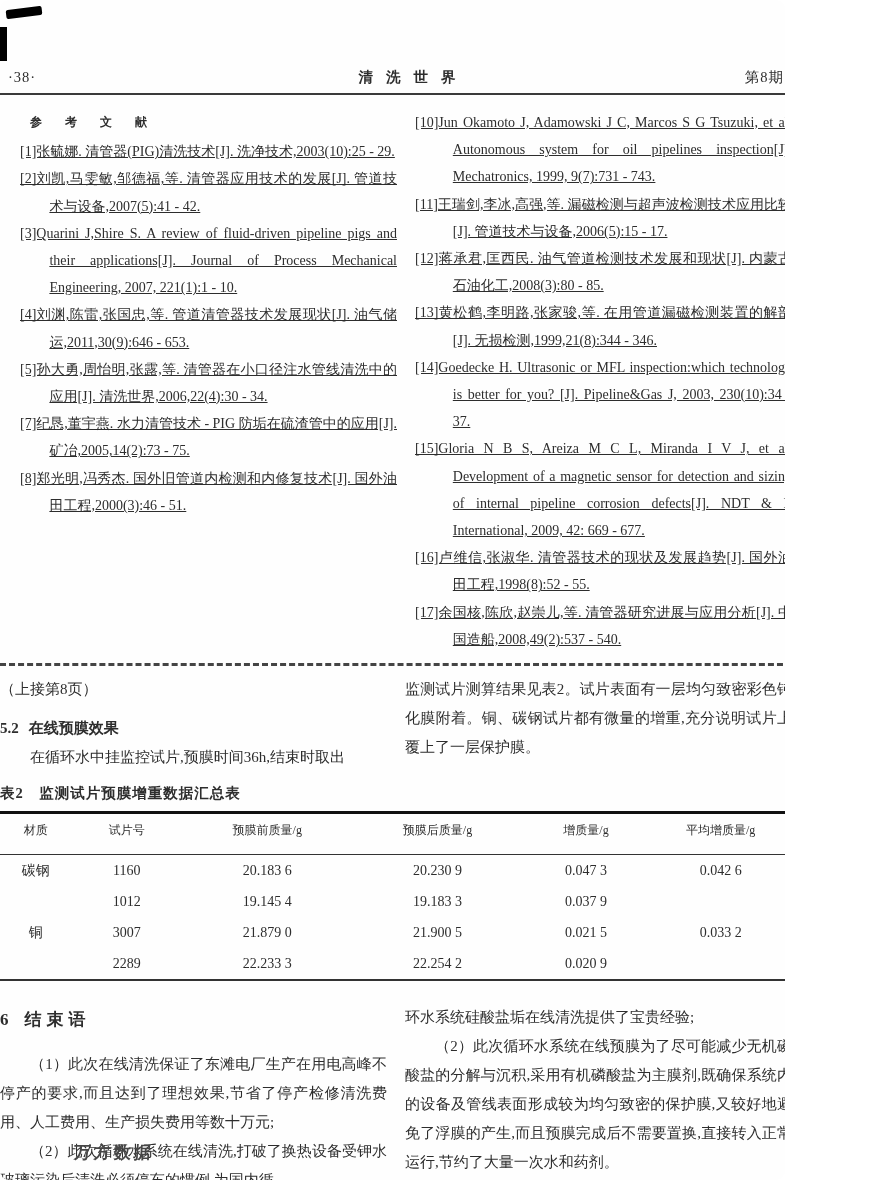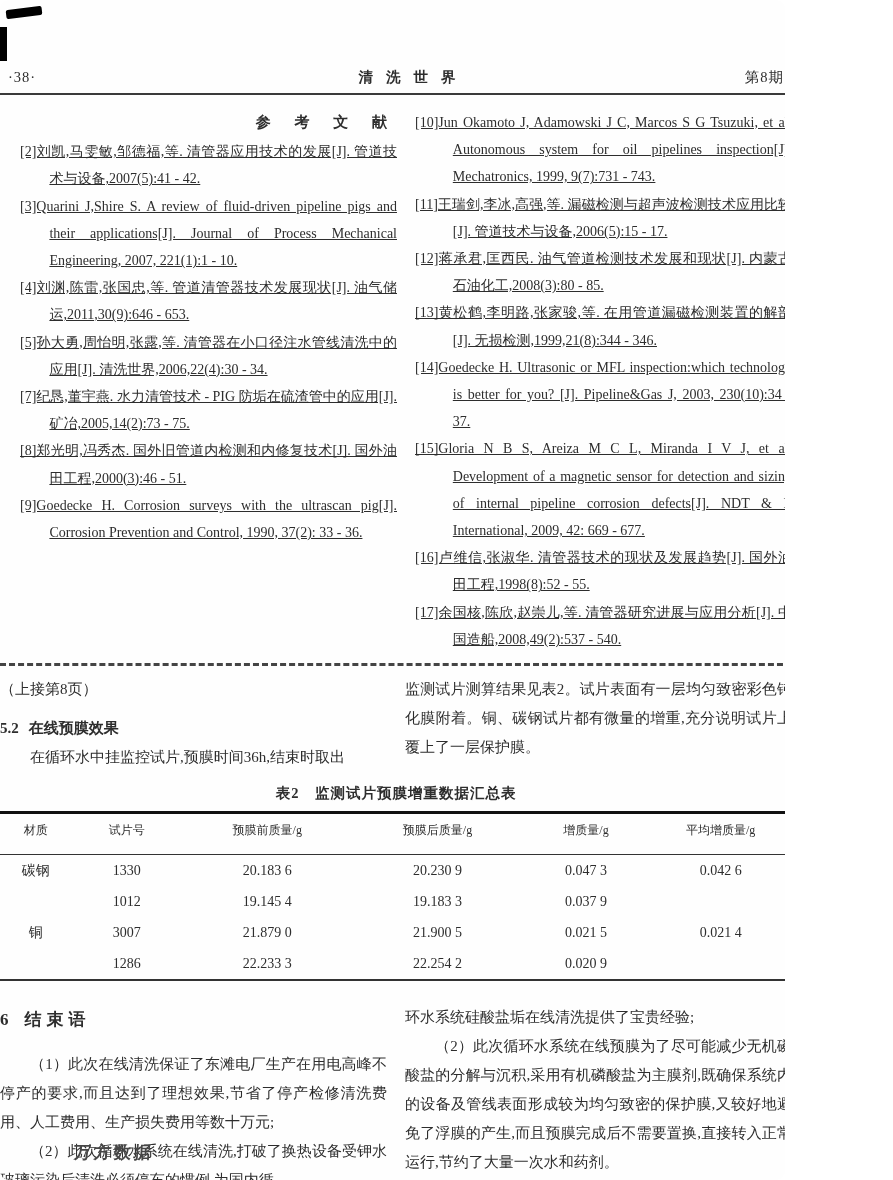--- a/index.html
+++ b/index.html
@@ -24,35 +24,35 @@
     font-size: 14.5px; padding: 0 8px 6px 8px;
     border-bottom: 2px solid #3a3a3a;
   }
   .journal-title { letter-spacing: 13px; font-weight: bold; margin-left: 46px; }
   .page-num, .issue-num { letter-spacing: 1px; }
 
   
   .refs { display: flex; gap: 18px; margin-top: 14px; }
   .refs-col { flex: 1; font-size: 14px; line-height: 27.2px; text-align: justify; }
   .refs-col.left { padding-left: 20px; }
-  .refs-title { text-align: right; font-weight: bold; font-size: 15px; letter-spacing: 10px; text-indent: 10px; margin-bottom: 2px; }
+  .refs-title { text-align: left; font-weight: bold; font-size: 12px; letter-spacing: 10px; text-indent: 10px; margin-bottom: 2px; }
   .ref { padding-left: 2.1em; text-indent: -2.1em; text-decoration: underline; }
   .refs-col.right .ref { padding-left: 2.7em; text-indent: -2.7em; }
 
   .separator { border-top: 3px dashed #444; margin: 10px 0 9px 0; }
 
   .cols { display: flex; gap: 18px; }
   .col { flex: 1; font-size: 15px; line-height: 29px; text-align: justify; }
   .continued-note { margin-bottom: 10px; }
   .subsection-head { font-weight: bold; }
   .subsection-head .sec-no { margin-right: 10px; }
   .para-indent { text-indent: 2em; }
 
   
-  .table-caption { text-align: center; font-weight: bold; font-size: 14.5px; margin: 12px 0 8px 0; letter-spacing: 1px; }
+  .table-caption { text-align: left; font-weight: bold; font-size: 14.5px; margin: 12px 0 8px 0; letter-spacing: 1px; }
   table.data { width: 100%; border-collapse: collapse; border-top: 3px solid #111; border-bottom: 2px solid #333; }
   table.data th { font-weight: normal; font-size: 12px; padding: 8px 2px 15px 2px; border-bottom: 1.5px solid #333; }
   table.data td { font-size: 14px; text-align: center; padding: 7px 2px; }
   table.data th { text-align: center; }
   col.c1 { width: 9%; } col.c2 { width: 14%; } col.c3 { width: 21.5%; }
   col.c4 { width: 21.5%; } col.c5 { width: 16%; } col.c6 { width: 18%; }
 
   .concl-head { font-weight: bold; font-size: 17px; margin: 24px 0 16px 0; }
   .concl-head .sec-no { margin-right: 16px; }
   .concl-head .sec-title { letter-spacing: 5px; }
@@ -75,27 +75,27 @@
 
     <div class="header">
       <span class="page-num">·38·</span>
       <span class="journal-title">清洗世界</span>
       <span class="issue-num">第8期</span>
     </div>
 
     <div class="refs">
       <div class="refs-col left">
         <div class="refs-title">参 考 文 献</div>
+        <div class="ref">[1]张毓娜. 清管器(PIG)清洗技术[J]. 洗净技术,2003(10):25 - 29.</div>
         <div class="ref">[2]刘凯,马雯敏,邹德福,等. 清管器应用技术的发展[J]. 管道技术与设备,2007(5):41 - 42.</div>
         <div class="ref">[3]Quarini J,Shire S. A review of fluid-driven pipeline pigs and their applications[J]. Journal of Process Mechanical Engineering, 2007, 221(1):1 - 10.</div>
         <div class="ref">[4]刘渊,陈雷,张国忠,等. 管道清管器技术发展现状[J]. 油气储运,2011,30(9):646 - 653.</div>
         <div class="ref">[5]孙大勇,周怡明,张露,等. 清管器在小口径注水管线清洗中的应用[J]. 清洗世界,2006,22(4):30 - 34.</div>
         <div class="ref">[7]纪恳,董宇燕. 水力清管技术 - PIG 防垢在硫渣管中的应用[J]. 矿冶,2005,14(2):73 - 75.</div>
         <div class="ref">[8]郑光明,冯秀杰. 国外旧管道内检测和内修复技术[J]. 国外油田工程,2000(3):46 - 51.</div>
-        <div class="ref">[9]Goedecke H. Corrosion surveys with the ultrascan pig[J]. Corrosion Prevention and Control, 1990, 37(2): 33 - 36.</div>
       </div>
       <div class="refs-col right">
         <div class="ref">[10]Jun Okamoto J, Adamowski J C, Marcos S G Tsuzuki, et al. Autonomous system for oil pipelines inspection[J]. Mechatronics, 1999, 9(7):731 - 743.</div>
         <div class="ref">[11]王瑞剑,李冰,高强,等. 漏磁检测与超声波检测技术应用比较[J]. 管道技术与设备,2006(5):15 - 17.</div>
         <div class="ref">[12]蒋承君,匡西民. 油气管道检测技术发展和现状[J]. 内蒙古石油化工,2008(3):80 - 85.</div>
         <div class="ref">[13]黄松鹤,李明路,张家骏,等. 在用管道漏磁检测装置的解剖[J]. 无损检测,1999,21(8):344 - 346.</div>
         <div class="ref">[14]Goedecke H. Ultrasonic or MFL inspection:which technology is better for you? [J]. Pipeline&amp;Gas J, 2003, 230(10):34 - 37.</div>
         <div class="ref">[15]Gloria N B S, Areiza M C L, Miranda I V J, et al. Development of a magnetic sensor for detection and sizing of internal pipeline corrosion defects[J]. NDT &amp; E International, 2009, 42: 669 - 677.</div>
         <div class="ref">[16]卢维信,张淑华. 清管器技术的现状及发展趋势[J]. 国外油田工程,1998(8):52 - 55.</div>
         <div class="ref">[17]余国核,陈欣,赵崇儿,等. 清管器研究进展与应用分析[J]. 中国造船,2008,49(2):537 - 540.</div>
@@ -134,45 +134,45 @@
           <th>试片号</th>
           <th>预膜前质量/g</th>
           <th>预膜后质量/g</th>
           <th>增质量/g</th>
           <th>平均增质量/g</th>
         </tr>
       </thead>
       <tbody>
         <tr>
           <td>碳钢</td>
-          <td>1330</td>
+          <td>1160</td>
           <td>20.183 6</td>
           <td>20.230 9</td>
           <td>0.047 3</td>
           <td>0.042 6</td>
         </tr>
         <tr>
           <td></td>
           <td>1012</td>
           <td>19.145 4</td>
           <td>19.183 3</td>
           <td>0.037 9</td>
           <td></td>
         </tr>
         <tr>
           <td>铜</td>
           <td>3007</td>
           <td>21.879 0</td>
           <td>21.900 5</td>
           <td>0.021 5</td>
-          <td>0.021 4</td>
+          <td>0.033 2</td>
         </tr>
         <tr>
           <td></td>
-          <td>1286</td>
+          <td>2289</td>
           <td>22.233 3</td>
           <td>22.254 2</td>
           <td>0.020 9</td>
           <td></td>
         </tr>
       </tbody>
     </table>
 
     <div class="cols">
       <div class="col">

